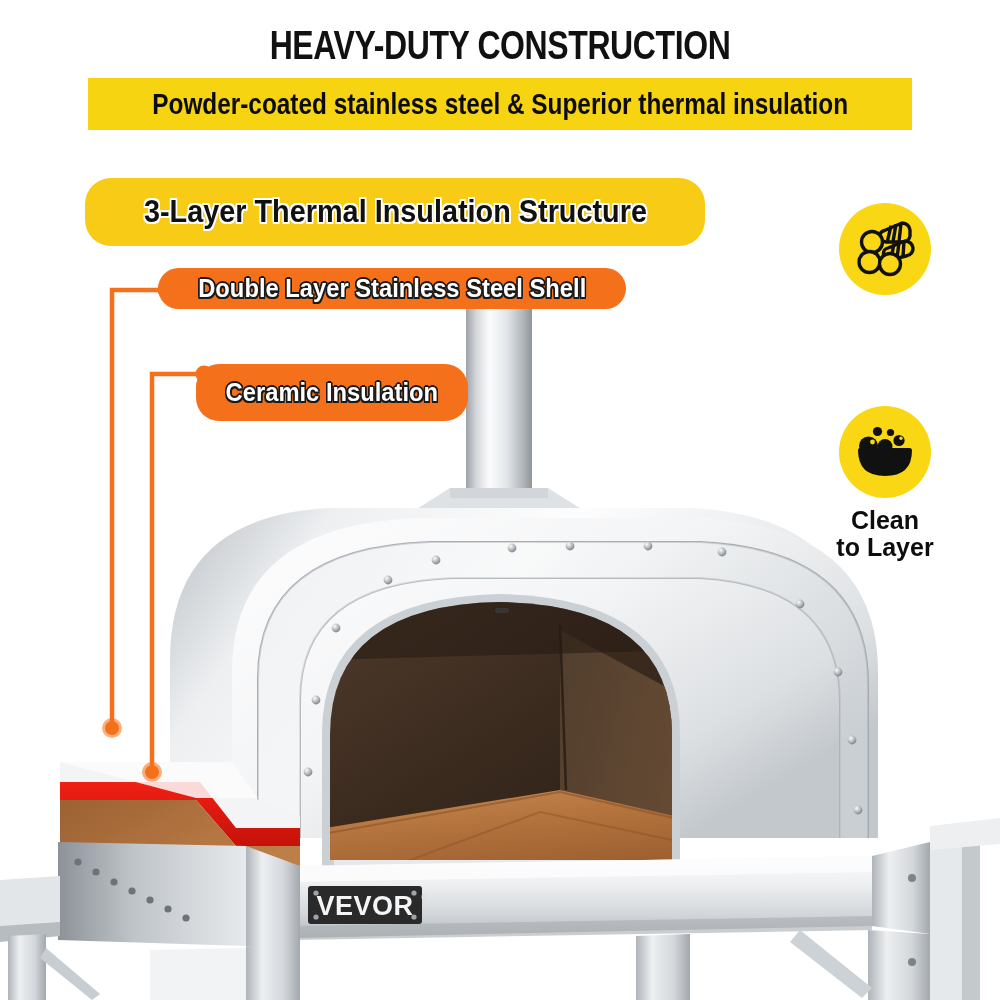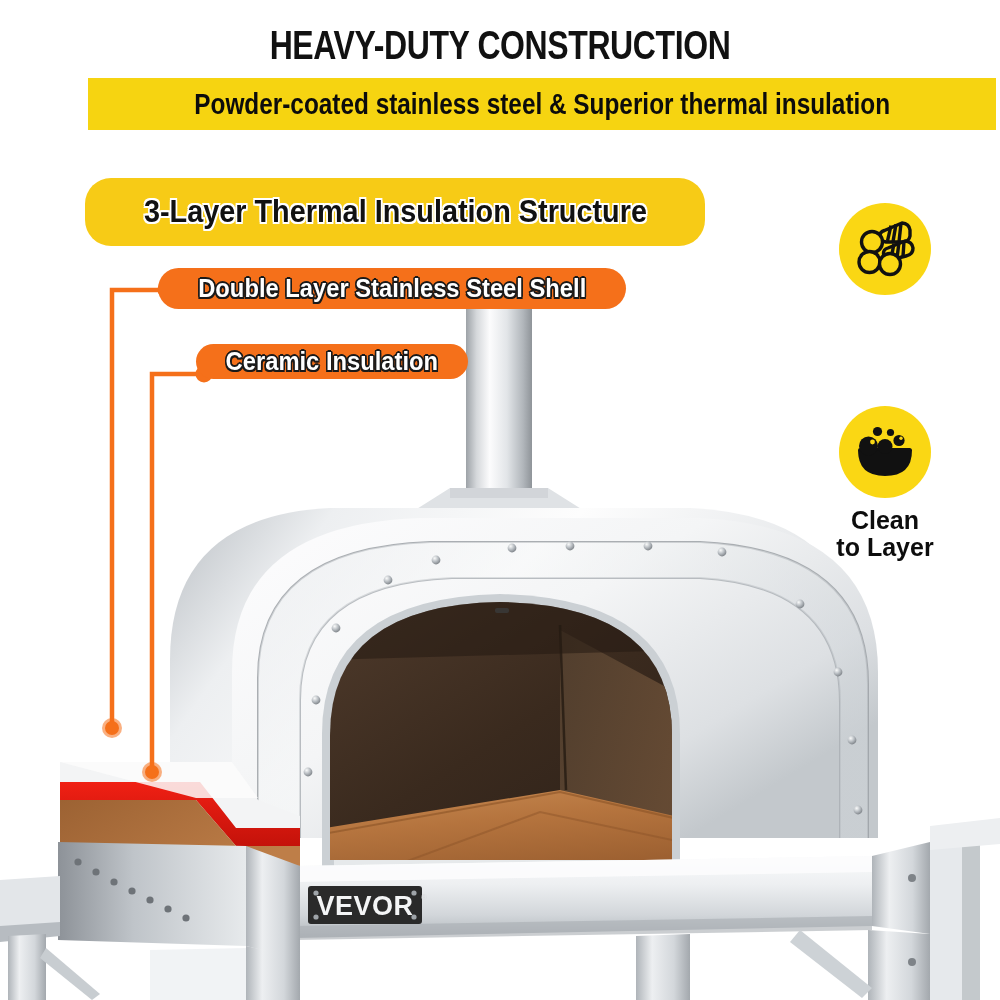--- a/index.html
+++ b/index.html
@@ -33,21 +33,21 @@
     transform: scaleX(0.78);
     transform-origin: 50% 50%;
     white-space: nowrap;
   }
 
   
   .subbanner {
     position: absolute;
     left: 88px;
     top: 78px;
-    width: 908px;
+    width: 824px;
     height: 52px;
     background: #F6D411;
     display: flex;
     align-items: center;
     justify-content: center;
   }
   .subbanner-text {
     font-family: "Liberation Sans Narrow", "Liberation Sans", sans-serif;
     font-weight: 700;
     font-size: 29px;
@@ -100,21 +100,21 @@
     color: #ffffff;
     white-space: nowrap;
     transform: scaleX(0.95);
     text-shadow:
       -1.5px -1.5px 0 #1a1a1a,  1.5px -1.5px 0 #1a1a1a,
       -1.5px  1.5px 0 #1a1a1a,  1.5px  1.5px 0 #1a1a1a,
       -1.6px 0 0 #1a1a1a, 1.6px 0 0 #1a1a1a,
        0 -1.6px 0 #1a1a1a, 0 1.6px 0 #1a1a1a;
   }
   #pill-shell  { left: 158px; top: 268px; width: 468px; height: 41px; }
-  #pill-ceramic{ left: 196px; top: 344px; width: 272px; height: 35px; }
+  #pill-ceramic{ left: 196px; top: 364px; width: 272px; height: 57px; }
 
   
   #leaders { position: absolute; left: 0; top: 0; z-index: 35; }
 
   
   .feature {
     position: absolute;
     width: 170px;
     text-align: center;
   }

